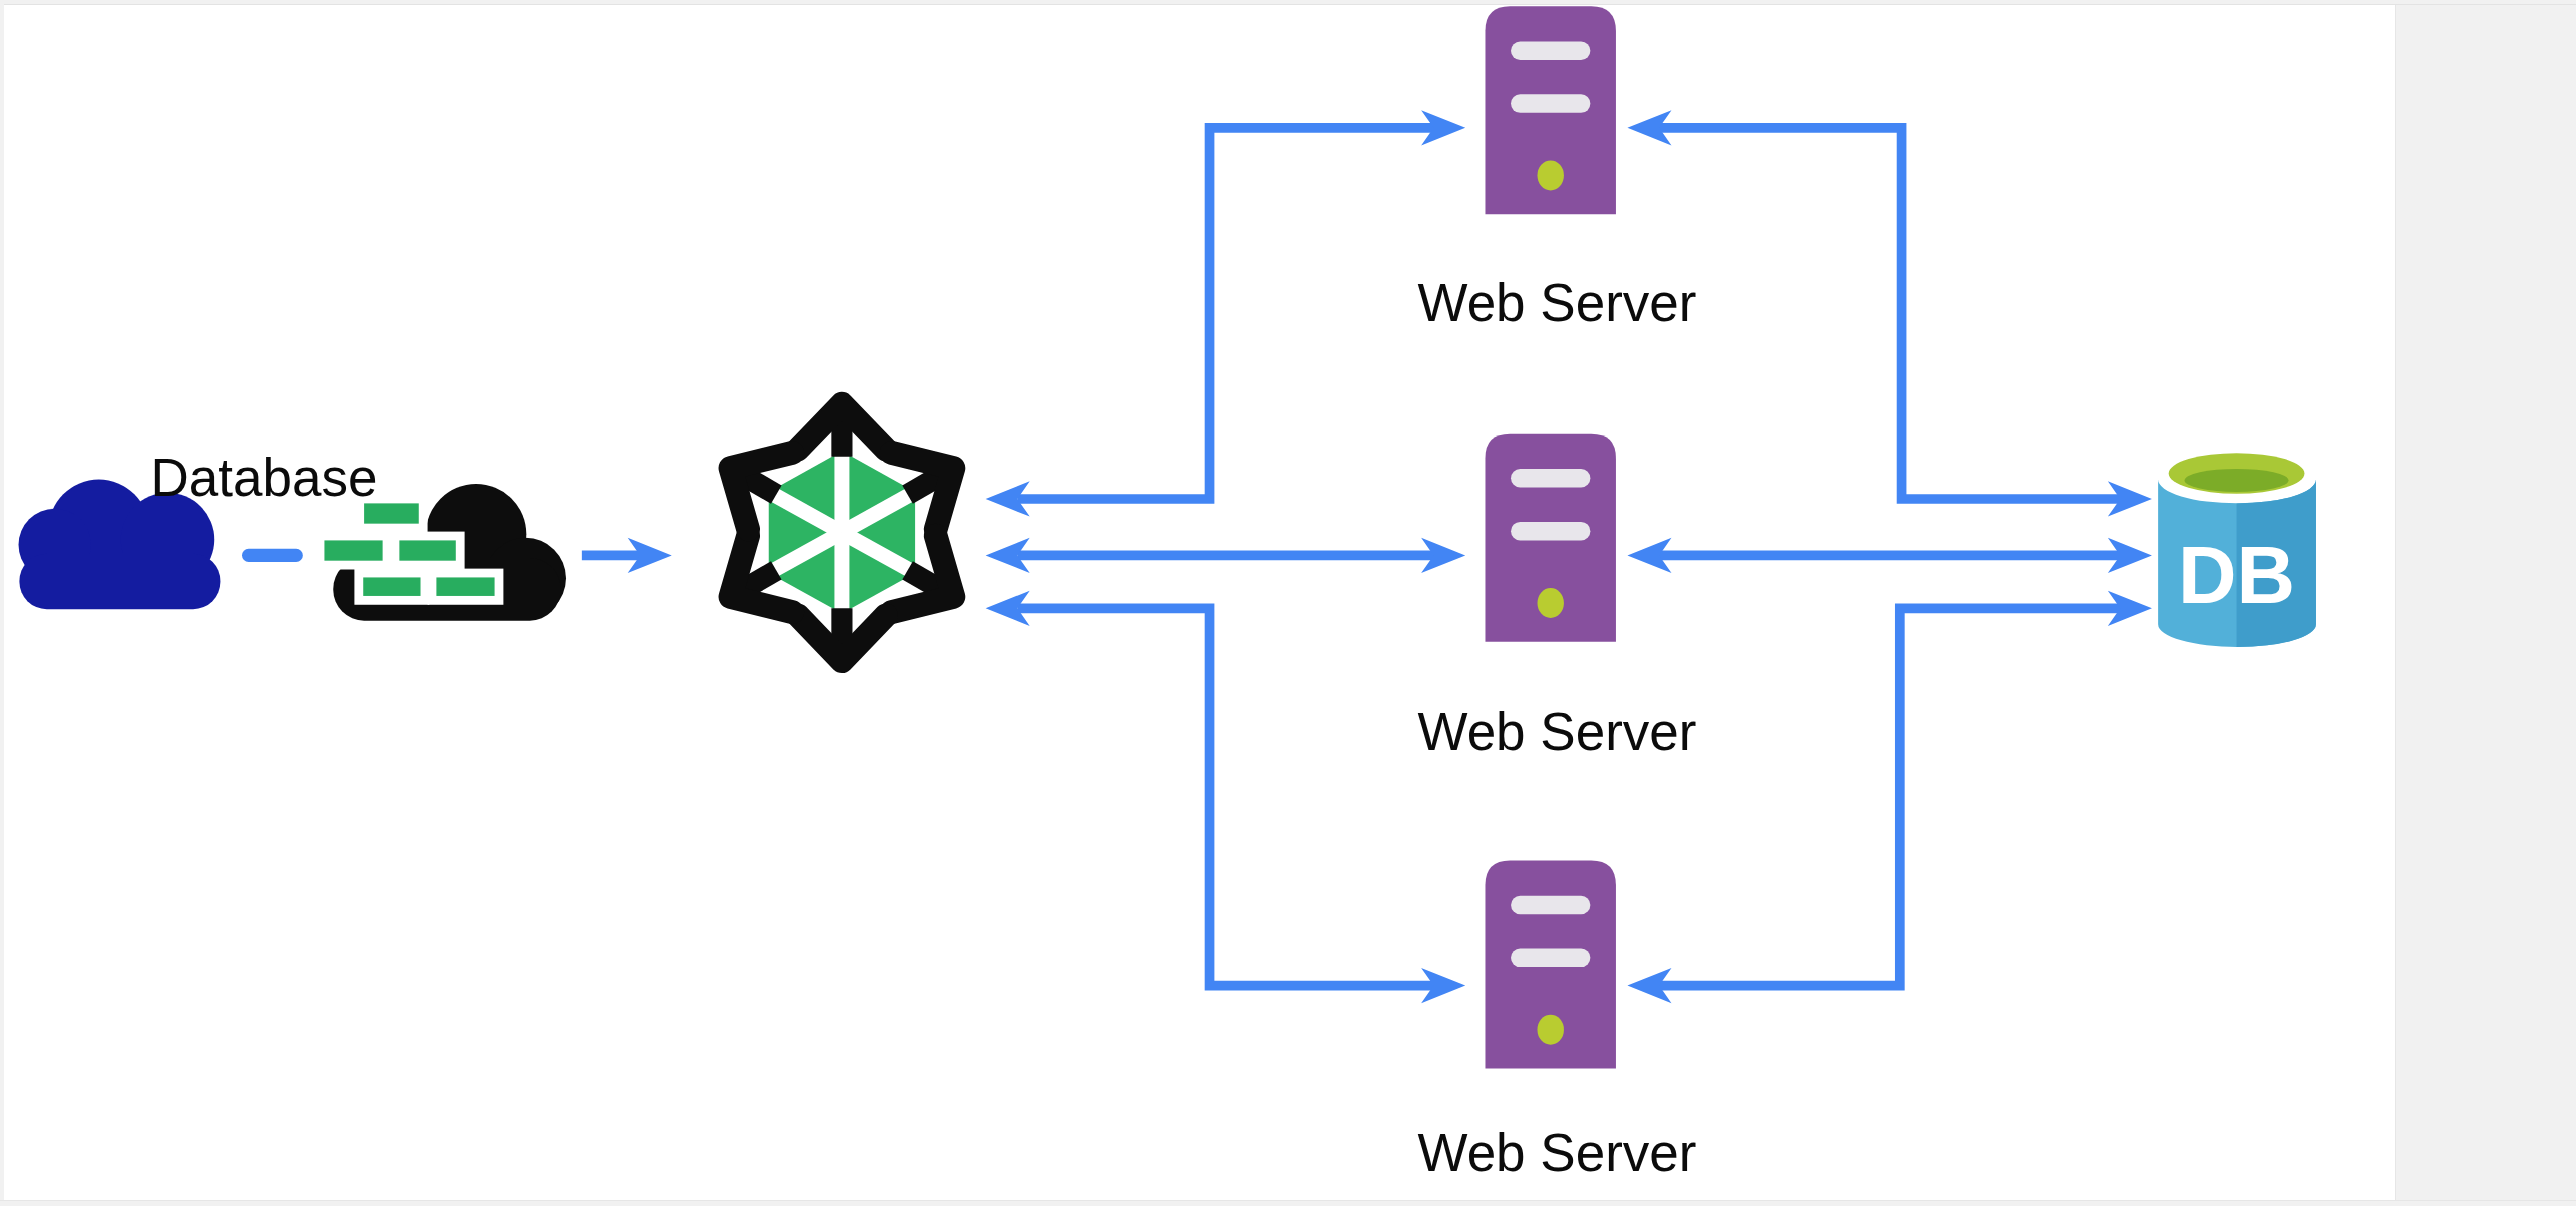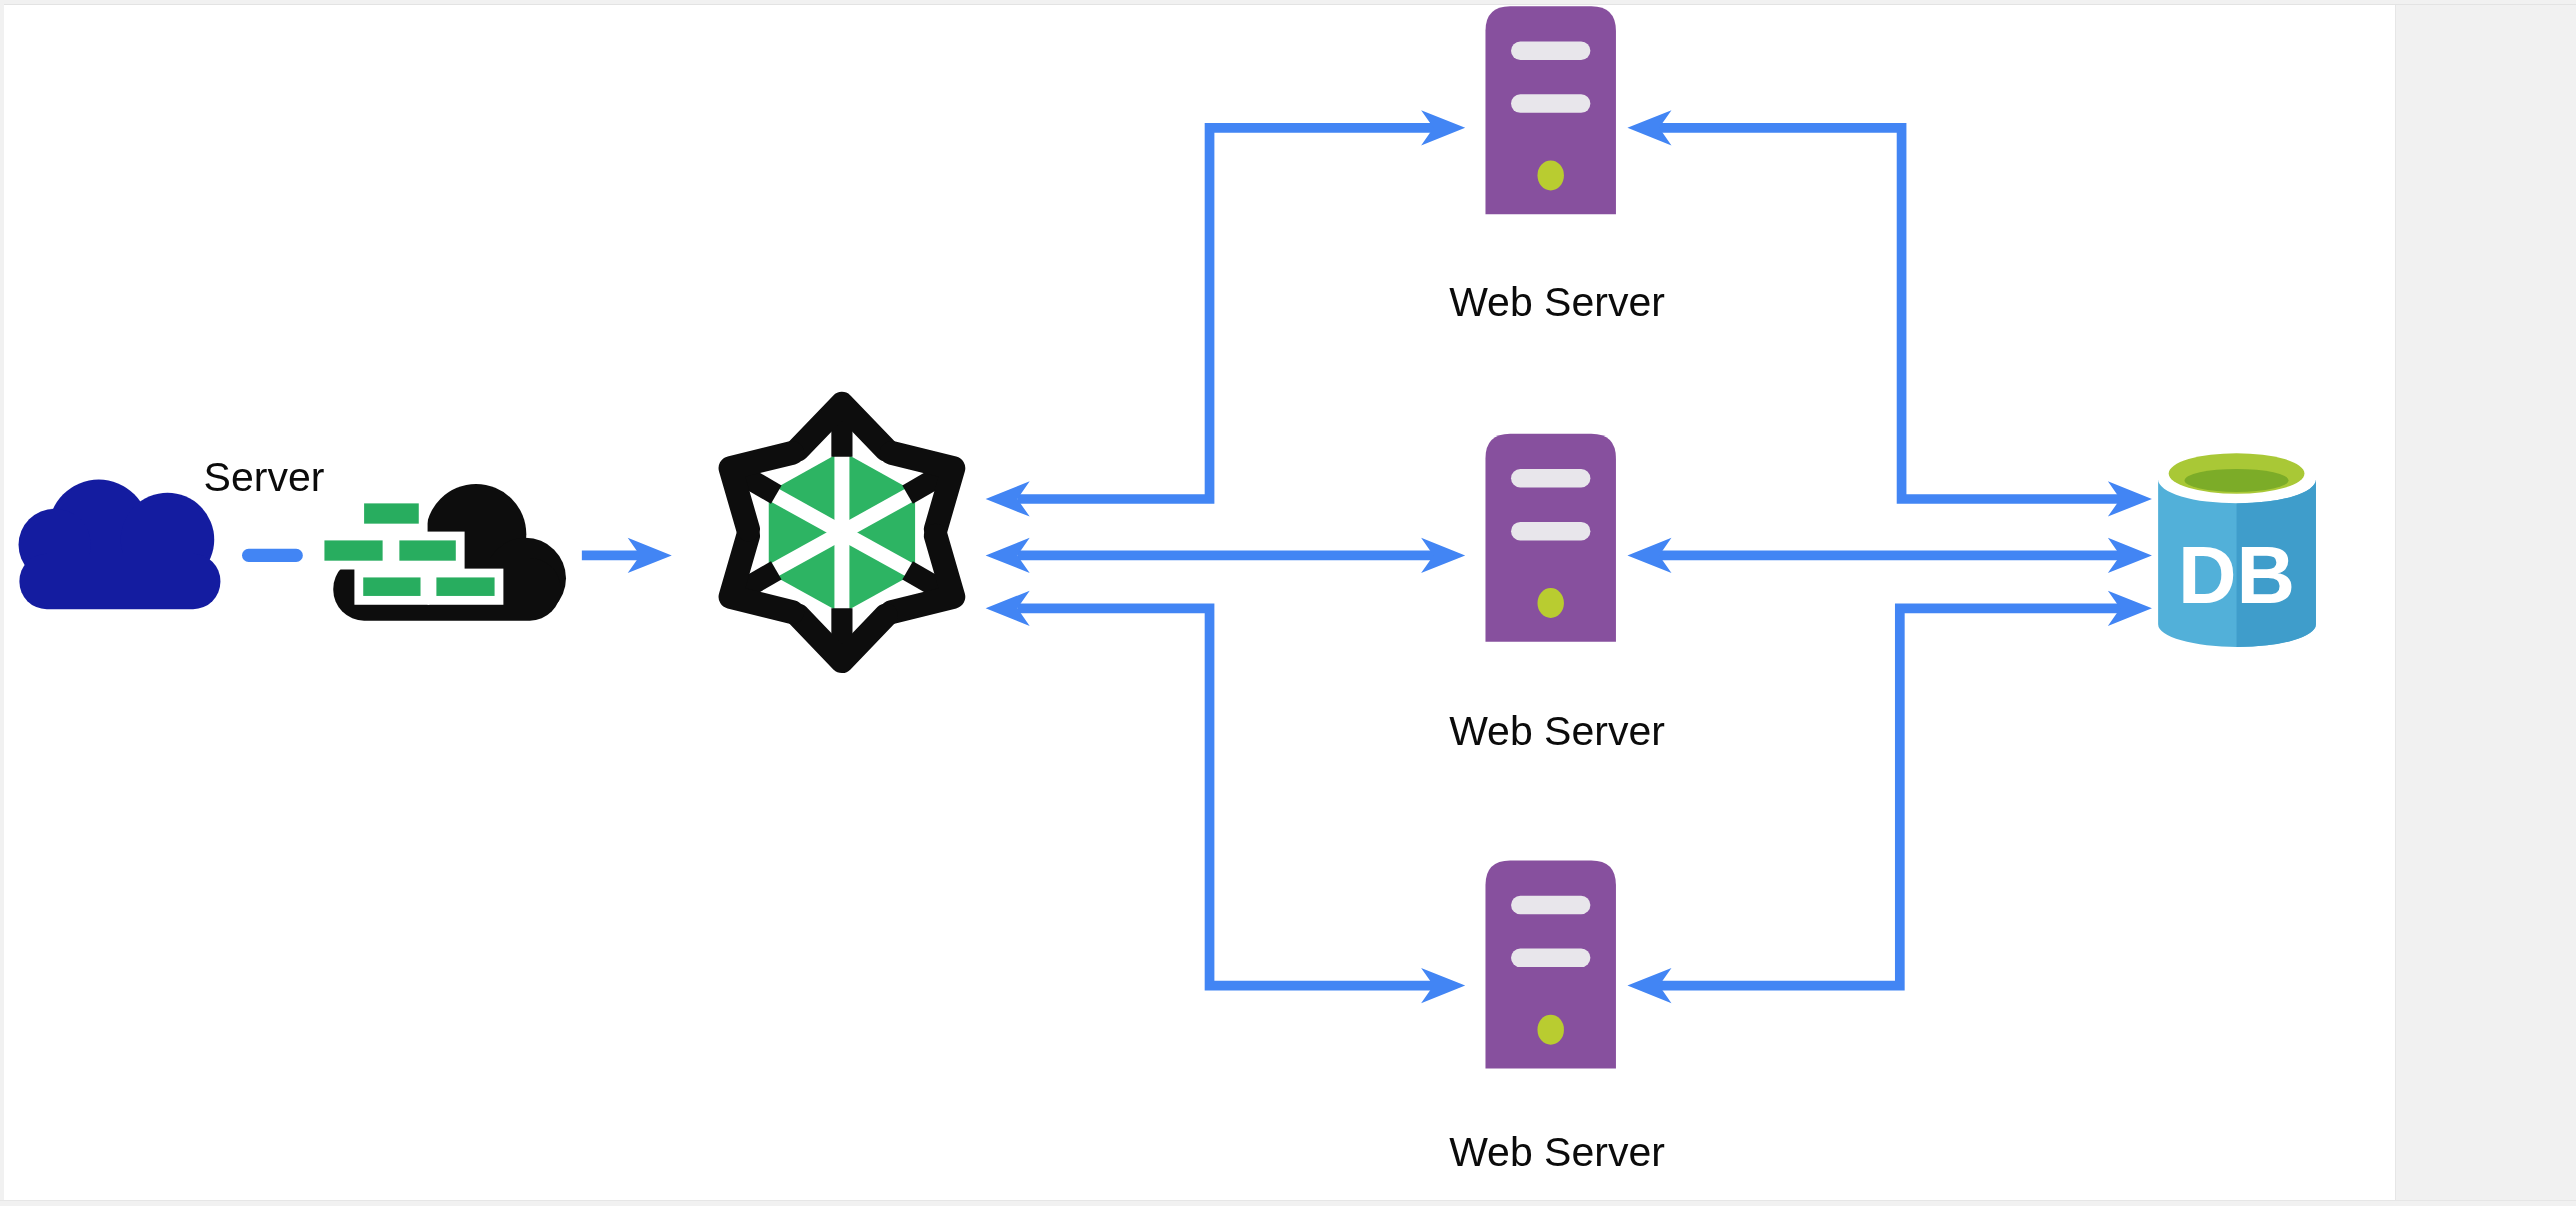--- a/index.html
+++ b/index.html
@@ -14,21 +14,21 @@
   .side-panel{
     position:absolute;right:0;top:0;width:180px;height:1206px;
     background:var(--panel-gray,#f1f1f1);border-left:0.9px solid #e6e6e6;
   }
   .edge-top{position:absolute;left:0;top:0;width:2576px;height:4.4px;background:var(--panel-gray,#f1f1f1);border-bottom:0.9px solid #e3e3e3;}
   .edge-left{position:absolute;left:0;top:0;width:4.4px;height:1206px;background:var(--panel-gray,#f1f1f1);}
   .edge-bottom{position:absolute;left:0;bottom:0;width:2576px;height:5.3px;background:var(--panel-gray,#f1f1f1);border-top:0.9px solid #e6e6e6;}
   svg.diagram{position:absolute;left:0;top:0;}
   .node-label{
     position:absolute;transform:translateX(-50%);
-    font-size:41px;line-height:55px;color:var(--label-black,#0b0b0b);
+    font-size:53px;line-height:55px;color:var(--label-black,#0b0b0b);
     white-space:nowrap;letter-spacing:0;
   }
   .conn{stroke:var(--connector-blue,#4285F4);stroke-width:11;fill:none;}
   .conn-dash{stroke:var(--connector-blue,#4285F4);stroke-width:15;fill:none;stroke-linecap:round;}
   .ahead{fill:var(--connector-blue,#4285F4);}
   .nb-arm-stem{stroke:var(--icon-black,#0d0d0d);stroke-width:24;fill:none;}
   .nb-arm-chev{stroke:var(--icon-black,#0d0d0d);stroke-width:27;fill:none;stroke-linecap:round;stroke-linejoin:round;}
 </style>
 </head>
 <body>
@@ -146,18 +146,18 @@
       <use href="#ah" class="ahead" transform="translate(1846,630) rotate(180)"></use>
       <use href="#ah" class="ahead" transform="translate(2441,630)"></use>
     </g>
     <g>
       <path class="conn" d="M1881,1118 L2155,1118 L2155,690 L2406,690"></path>
       <use href="#ah" class="ahead" transform="translate(1846,1118) rotate(180)"></use>
       <use href="#ah" class="ahead" transform="translate(2441,690)"></use>
     </g>
   </svg>
 
-  <div class="node-label" style="left:264px;top:450px">Server</div>
+  <div class="node-label" style="left:264px;top:450px">Database</div>
   <div class="node-label" style="left:1557px;top:275px">Web Server</div>
   <div class="node-label" style="left:1557px;top:704px">Web Server</div>
   <div class="node-label" style="left:1557px;top:1125px">Web Server</div>
 </div>
 
 
 </body></html>

